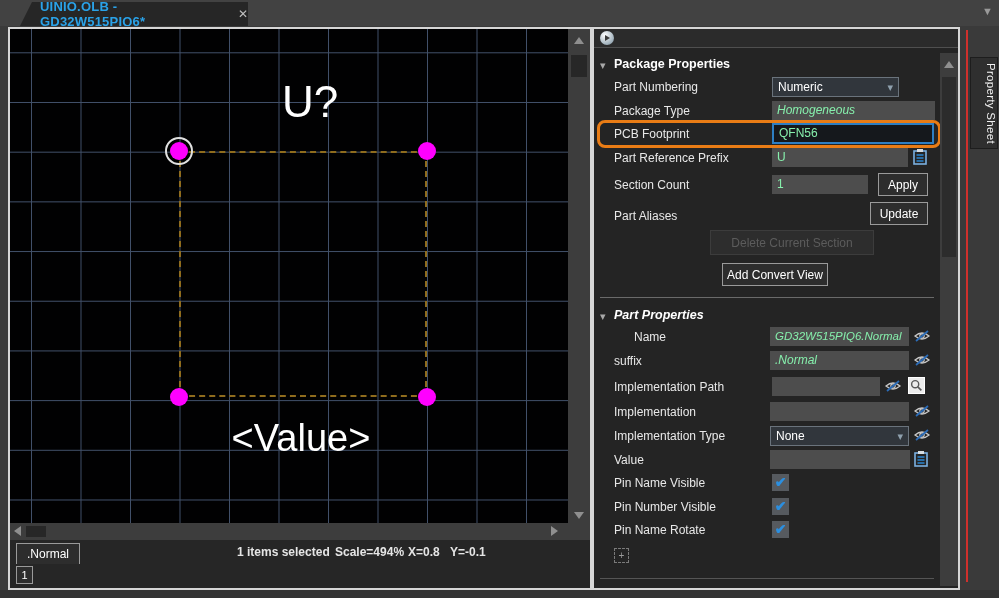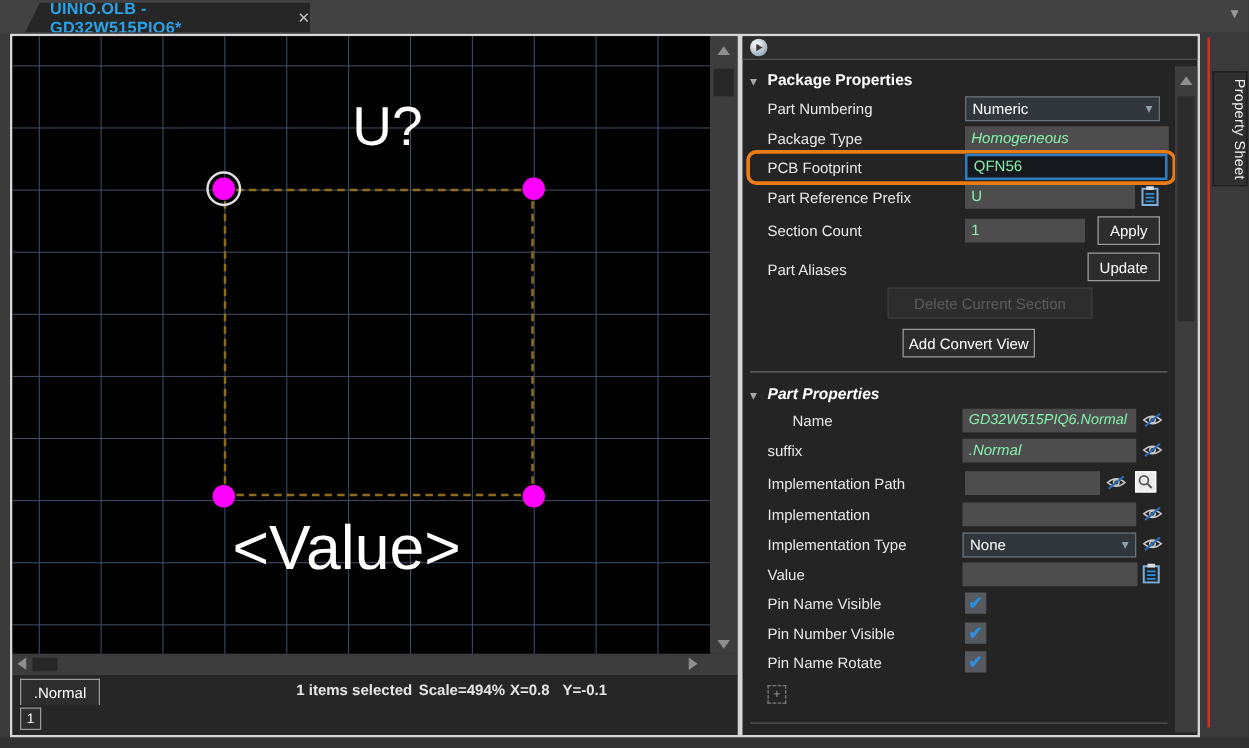--- a/index.html
+++ b/index.html
@@ -19,22 +19,22 @@
   .editor-frame { position:absolute; left:8px; top:27px; width:584px; height:563px;
                   border:2px solid #d6d6d6; background:#262626; }
   .canvas { position:absolute; left:0; top:0; width:558px; height:494px; background-color:#010102;
             background-image:
               linear-gradient(to right, #41506a 1px, transparent 1px),
               linear-gradient(to bottom, #41506a 1px, transparent 1px);
             background-size:49.5px 100%, 100% 49.7px;
             background-position:21px 0, 0 23.3px; overflow:hidden; }
   .refdes { position:absolute; left:230px; top:50px; width:140px; text-align:center;
             color:#fff; font-size:44px; line-height:46px; }
-  .valuetext { position:absolute; left:176px; top:386px; width:230px; 
-            color:#fff; font-size:50px; line-height:46px; }
+  .valuetext { position:absolute; left:176px; top:386px; width:230px; text-align:center;
+            color:#fff; font-size:38px; line-height:46px; }
   .sel-rect { position:absolute; left:169px; top:122px; width:248px; height:246px;
             border:2px dashed #8f6c1d; }
   .pin { position:absolute; width:18px; height:18px; border-radius:50%; background:#ff00ff; }
   .pin-ring { position:absolute; left:155px; top:108px; width:28px; height:28px; border-radius:50%;
             border:2px solid #e0e0e0; }
 
   
   .vscroll { position:absolute; left:558px; top:0; width:22px; height:494px; background:#3d3d3d; }
   .vscroll .thumb { position:absolute; left:3px; top:26px; width:16px; height:22px; background:#272727; }
   .hscroll { position:absolute; left:0; top:494px; width:558px; height:17px; background:#3d3d3d; }
@@ -154,21 +154,21 @@
     <div class="panel-inner">
 
       <div class="panel-iconrow">
         <div class="pin-panel-icon"></div>
       </div>
 
       <span class="ptri" style="top:30px;">▾</span>
       <div class="phead" style="left:20px; top:28px;">Package Properties</div>
 
       <span class="prow-label" style="top:51px;">Part Numbering</span>
-      <div class="dropdown" style="left:178px; top:48px; width:156px;">
+      <div class="dropdown" style="left:178px; top:48px; width:127px;">
         <span>Numeric</span>
         <span class="dd-arrow">▾</span>
       </div>
 
       <span class="prow-label" style="top:75px;">Package Type</span>
       <div class="field italic" style="left:178px; top:72px; width:163px;">Homogeneous</div>
 
       <div class="highlight"></div>
       <span class="prow-label" style="top:98px;">PCB Footprint</span>
       <div class="field focus" style="left:178px; top:94px; width:162px;">QFN56</div>

